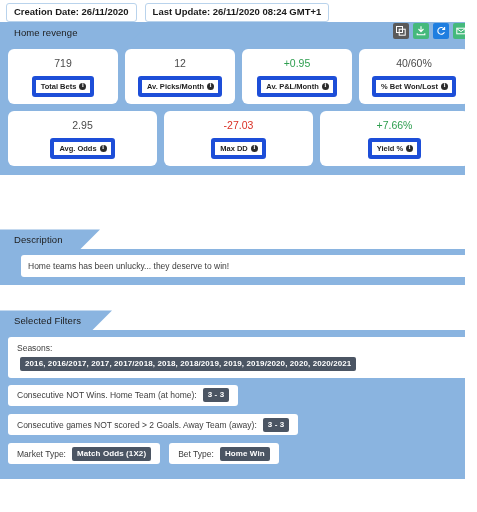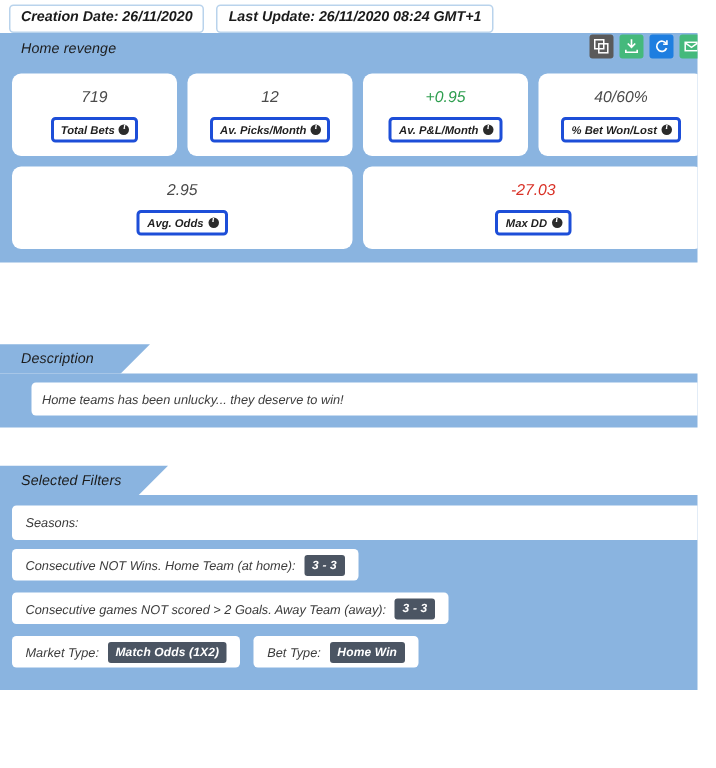--- a/index.html
+++ b/index.html
@@ -3,21 +3,21 @@
 <meta charset="utf-8">
 <style>
   * { box-sizing: border-box; }
   html, body {
     margin: 0; padding: 0;
     width: 477px; height: 512px;
     background: #ffffff;
     font-family: "Liberation Sans", sans-serif;
     -webkit-font-smoothing: antialiased;
   }
-  #root { position: relative; width: 465px; height: 512px; overflow: hidden; font-style: italic; }
+  #root { position: relative; width: 465px; height: 512px; overflow: hidden; }
 
   
   .datebar { display: flex; gap: 8px; padding: 3px 6px 0 6px; }
   .datechip {
     border: 1px solid #b9d3ec;
     border-radius: 3px;
     background: #ffffff;
     color: #1a1a1a;
     font-size: 9.5px;
     font-weight: bold;
@@ -87,21 +87,21 @@
   .card .val {
     font-size: 10.5px;
     color: #4a4a4a;
   }
   .card .val.pos { color: #2e9e4f; }
   .card .val.neg { color: #d93025; }
   .card .lbl {
     display: inline-flex;
     align-items: center;
     gap: 3px;
-    border: 2px solid #1d4ed8;
+    border: 4px solid #1d4ed8;
     border-radius: 3px;
     background: #ffffff;
     font-size: 7.5px;
     font-weight: bold;
     color: #1f1f1f;
     padding: 2px 4px 2px 5px;
     white-space: nowrap;
   }
   .infodot {
     display: inline-block;
@@ -252,20 +252,27 @@
             <span class="infodot"></span>
           </div>
         </div>
         <div class="card">
           <div class="val neg">-27.03</div>
           <div class="lbl">
             <span>Max DD</span>
             <span class="infodot"></span>
           </div>
         </div>
+        <div class="card">
+          <div class="val pos">+7.66%</div>
+          <div class="lbl">
+            <span>Yield %</span>
+            <span class="infodot"></span>
+          </div>
+        </div>
       </div>
 
     </div>
   </div>
 
   <div style="height:54px;background:#ffffff;"></div>
 
   <div>
     <div class="tabhead">
       <div class="tabshape" style="width:100px;"></div>
@@ -283,20 +290,21 @@
   <div>
     <div class="tabhead">
       <div class="tabshape" style="width:112px;"></div>
       <span class="tablabel">Selected Filters</span>
     </div>
     <div class="panel">
       <div class="filtbody">
 
         <div class="filtrow tall">
           <span>Seasons:</span>
+          <span class="tag">2016, 2016/2017, 2017, 2017/2018, 2018, 2018/2019, 2019, 2019/2020, 2020, 2020/2021</span>
         </div>
 
         <div class="filtrow inline single">
           <span>Consecutive NOT Wins. Home Team (at home):</span>
           <span class="tag">3 - 3</span>
         </div>
         <div class="spacer-gap"></div>
 
         <div class="filtrow inline single">
           <span>Consecutive games NOT scored &gt; 2 Goals. Away Team (away):</span>

